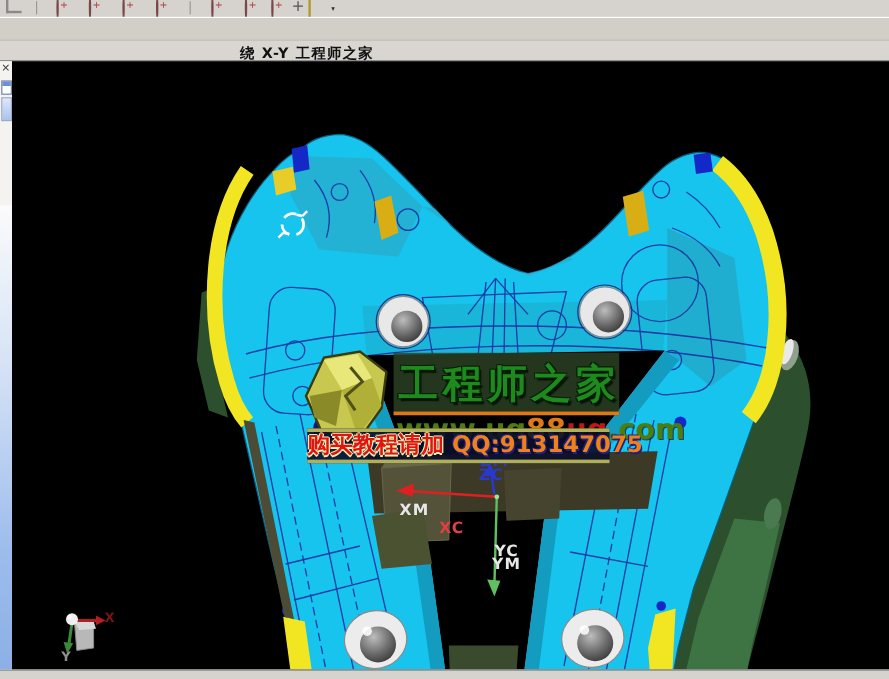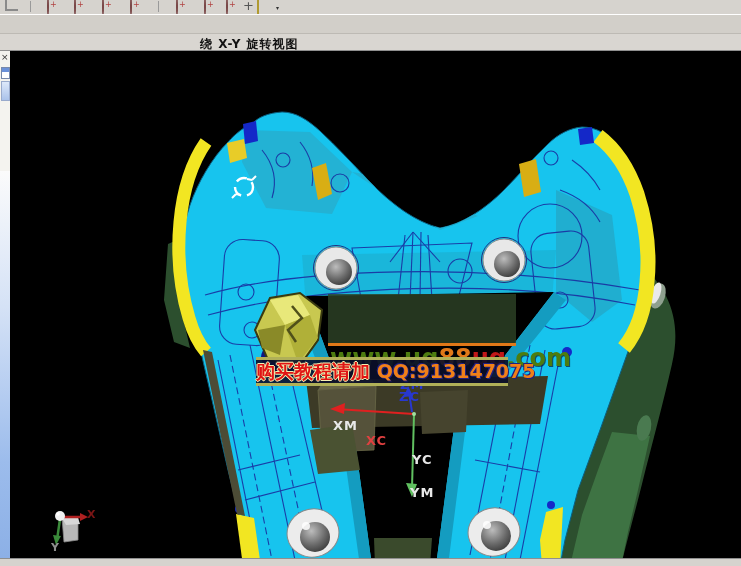--- a/index.html
+++ b/index.html
@@ -69,21 +69,21 @@
   <span class="tb-ico" style="left:204px"><span class="circ"></span></span>
   <span class="tb-ico" style="left:226px"><span class="circ"></span></span>
   <span class="tb-ico plus" style="left:243px;top:-1px">+</span>
   <span class="tb-ico" style="left:257px"><span class="pencil"></span></span>
   <span class="tb-ico dd" style="left:276px">▾</span>
 </div>
 
 <div class="midbar"></div>
 
 <div class="statusbar">
-  <span class="status-text">绕 X-Y 旋转视图</span>
+  <span class="status-text">绕 X-Y 工程师之家</span>
 </div>
 
 <div class="sidebar">
   <span class="sb-close">×</span>
   <span class="sb-ico1"></span>
   <span class="sb-ico2"></span>
   <span class="sb-strip"></span>
 </div>
 
 <div class="viewport">
@@ -237,22 +237,23 @@
       <circle cx="60" cy="516" r="5" fill="#f0f0f0"></circle>
       <circle cx="58" cy="514" r="1.8" fill="#ffffff"></circle>
     </g>
   </svg>
 
   <span class="ovl ax-lab ax-blue" style="left:390px;top:326px">ZM</span>
   <span class="ovl ax-lab ax-blue" style="left:389px;top:338px">ZC</span>
   <span class="ovl ax-lab ax-white" style="left:323px;top:367px">XM</span>
   <span class="ovl ax-lab ax-red" style="left:356px;top:382px">XC</span>
   <span class="ovl ax-lab ax-white" style="left:402px;top:401px">YC</span>
-  <span class="ovl ax-lab ax-white" style="left:400px;top:434px">YM</span>
+  <span class="ovl ax-lab ax-white" style="left:400px;top:412px">YM</span>
   <span class="ovl wcs-x" style="left:77px;top:457px">X</span>
   <span class="ovl wcs-y" style="left:41px;top:490px">Y</span>
 
   <div class="ovl wm-band"></div>
+  <div class="ovl wm-title">工程师之家</div>
   <div class="ovl wm-url"><span class="u-b">www.</span><span class="u-b">ug</span><span class="u-o">88</span><span class="u-r">ug</span><span class="u-b">.com</span></div>
   <div class="ovl wm-qq"><span class="qq-cn">购买教程请加 </span><span class="qq-num">QQ:913147075</span></div>
 </div>
 
 <div class="bottombar"></div>
 
 </body></html>

